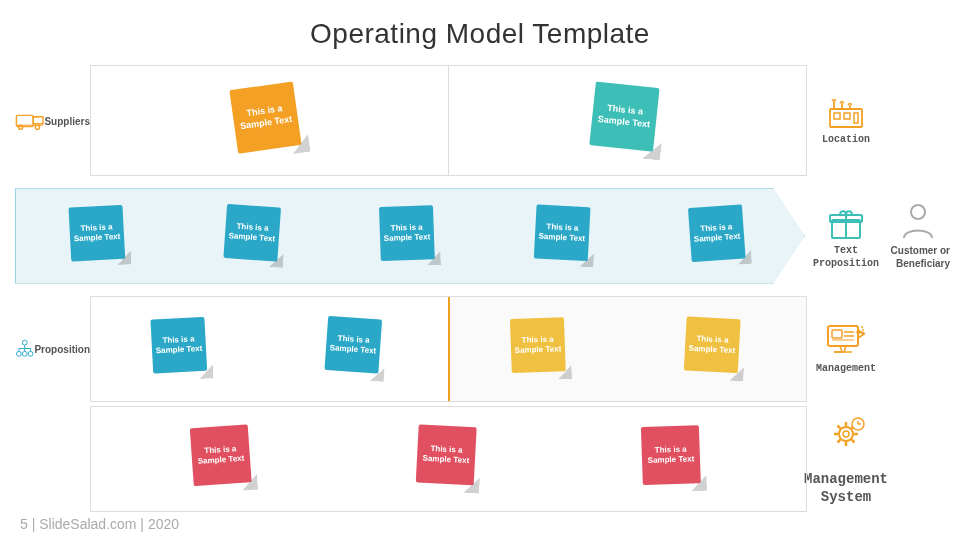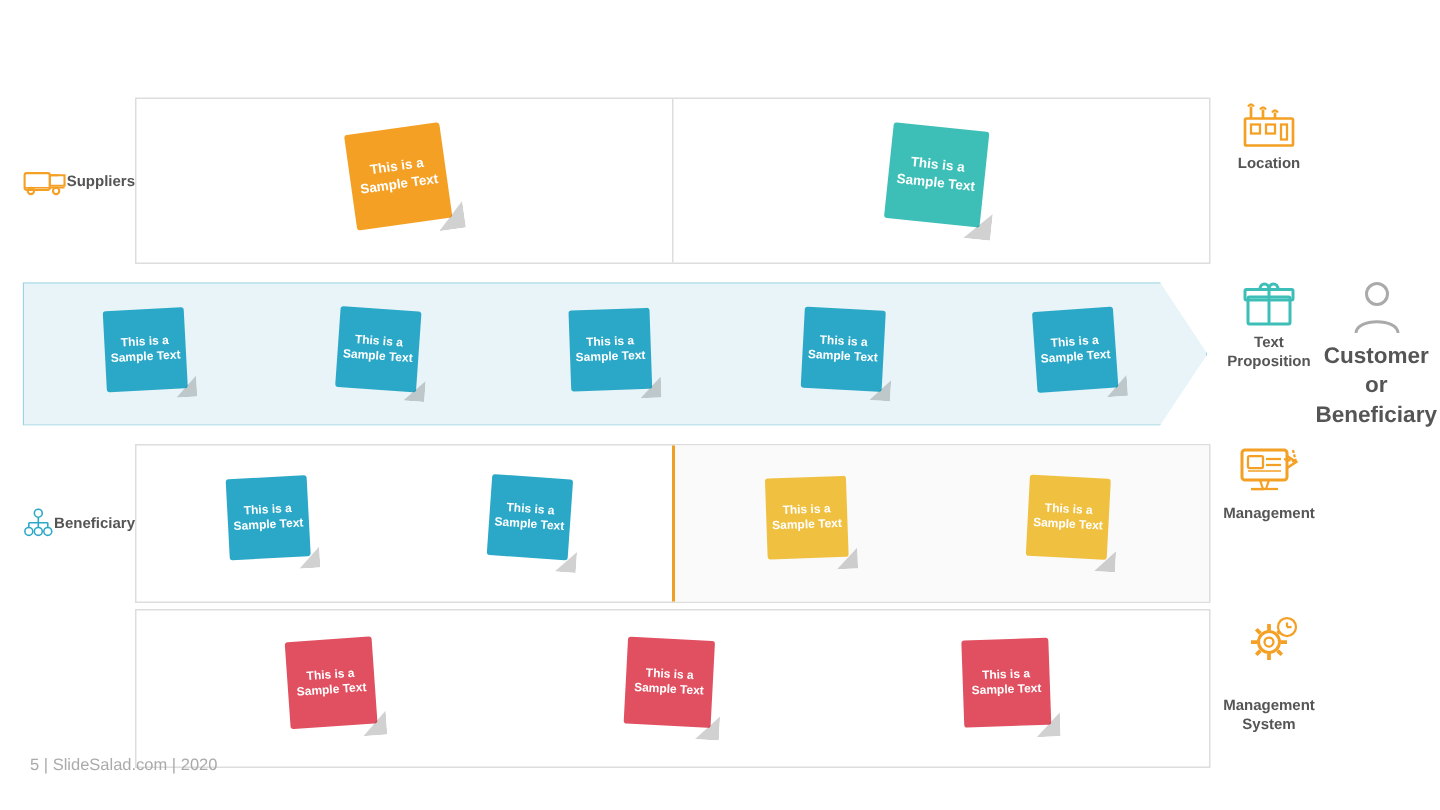--- a/index.html
+++ b/index.html
@@ -26,23 +26,23 @@
       font-weight: 400;
       color: #333;
       padding-top: 18px;
       padding-bottom: 8px;
       letter-spacing: 0.5px;
     }
 
     
     .footer {
       position: absolute;
-      bottom: 24px;
+      bottom: 8px;
       left: 20px;
-      font-size: 11px;
+      font-size: 14px;
       color: #aaa;
     }
 
     .icon-text {
       font-size: 10px;
       font-weight: 700;
       color: #555;
       text-align: center;
       line-height: 1.3;
       margin-top: 2px;
@@ -81,21 +81,23 @@
       position: relative;
       display: flex;
       align-items: center;
     }
 
     .row-right-label {
       width: 78px;
       display: flex;
       flex-direction: column;
       align-items: center;
+      justify-content: center;
       flex-shrink: 0;
+      font-family: Liberation Mono, monospace;
     }
 
     .row-far-right {
       width: 65px;
       display: flex;
       flex-direction: column;
       align-items: center;
       justify-content: center;
       flex-shrink: 0;
     }
@@ -103,20 +105,21 @@
     
     .row-wrapper + .row-wrapper {
       margin-top: 2px;
     }
   </style>
 </head>
 <body>
 
 <div class="slide">
 
+  <h1 class="title">Operating Model Template</h1>
 
   <div class="layout">
 
     <div class="row-wrapper" style="flex: 1.1; margin-bottom: 2px;">
       <div class="row-left-label">
 
         <svg width="42" height="32" viewBox="0 0 42 32">
           <rect x="2" y="8" width="24" height="16" rx="2" fill="none" stroke="#f4a024" stroke-width="2"></rect>
           <polygon points="26,10 40,10 40,20 26,20" fill="none" stroke="#f4a024" stroke-width="2"></polygon>
           <line x1="26" y1="10" x2="34" y2="10" stroke="#f4a024" stroke-width="2"></line>
@@ -226,39 +229,39 @@
         </svg>
         <span class="icon-text" style="font-size:10px;">Text Proposition</span>
       </div>
 
       <div class="row-far-right">
 
         <svg width="36" height="40" viewBox="0 0 36 40">
           <circle cx="18" cy="10" r="7" fill="none" stroke="#aaa" stroke-width="2"></circle>
           <path d="M4 36 C4 26 32 26 32 36" fill="none" stroke="#aaa" stroke-width="2"></path>
         </svg>
-        <span class="icon-text" style="font-size:15px;">Customer or Beneficiary</span>
+        <span class="icon-text" style="font-size:10px;text-align:right;">Customer or Beneficiary</span>
       </div>
     </div>
 
     <div class="row-wrapper" style="flex: 1.05; margin-bottom: 2px;">
       <div class="row-left-label">
 
         <svg width="40" height="38" viewBox="0 0 40 38">
           <circle cx="20" cy="6" r="5" fill="none" stroke="#2ba8c8" stroke-width="2"></circle>
           <line x1="20" y1="11" x2="20" y2="18" stroke="#2ba8c8" stroke-width="2"></line>
           <line x1="8" y1="18" x2="32" y2="18" stroke="#2ba8c8" stroke-width="2"></line>
           <line x1="8" y1="18" x2="8" y2="24" stroke="#2ba8c8" stroke-width="2"></line>
           <line x1="20" y1="18" x2="20" y2="24" stroke="#2ba8c8" stroke-width="2"></line>
           <line x1="32" y1="18" x2="32" y2="24" stroke="#2ba8c8" stroke-width="2"></line>
           <circle cx="8" cy="29" r="5" fill="none" stroke="#2ba8c8" stroke-width="2"></circle>
           <circle cx="20" cy="29" r="5" fill="none" stroke="#2ba8c8" stroke-width="2"></circle>
           <circle cx="32" cy="29" r="5" fill="none" stroke="#2ba8c8" stroke-width="2"></circle>
         </svg>
-        <span class="icon-text">Beneficiary</span>
+        <span class="icon-text">Proposition</span>
       </div>
 
       <div class="row-main" style="display:flex;align-items:stretch;border:1.5px solid #ddd;padding:0;">
 
         <div style="flex:1;display:flex;align-items:center;justify-content:space-around;border-right:2px solid #f0a020;padding:4px;">
           <div style="position:relative;width:60px;height:62px;transform:rotate(-3deg);">
             <div style="width:54px;height:54px;background:#2ba8c8;border-radius:2px;position:absolute;top:0;left:0;"></div>
             <div style="position:absolute;bottom:0;right:0;width:14px;height:14px;background:rgba(0,0,0,0.18);clip-path:polygon(100% 0,100% 100%,0 100%);"></div>
             <div style="position:relative;z-index:2;display:flex;align-items:center;justify-content:center;height:54px;width:54px;">
               <span style="font-size:8px;font-weight:700;color:white;text-align:center;line-height:1.3;padding:2px;">This is a Sample Text</span>
@@ -351,21 +354,21 @@
           <line x1="29" y1="22" x2="33" y2="22" stroke="#f4a024" stroke-width="2.5"></line>
           <line x1="12.5" y1="13.5" x2="15.3" y2="16.3" stroke="#f4a024" stroke-width="2.5"></line>
           <line x1="26.7" y1="27.7" x2="29.5" y2="30.5" stroke="#f4a024" stroke-width="2.5"></line>
           <line x1="29.5" y1="13.5" x2="26.7" y2="16.3" stroke="#f4a024" stroke-width="2.5"></line>
           <line x1="15.3" y1="27.7" x2="12.5" y2="30.5" stroke="#f4a024" stroke-width="2.5"></line>
 
           <circle cx="33" cy="12" r="6" fill="white" stroke="#f4a024" stroke-width="1.5"></circle>
           <line x1="33" y1="9" x2="33" y2="12" stroke="#f4a024" stroke-width="1.5"></line>
           <line x1="33" y1="12" x2="36" y2="12" stroke="#f4a024" stroke-width="1.5"></line>
         </svg>
-        <span class="icon-text" style="font-size:10px;margin-top:16px;">Management System</span>
+        <span class="icon-text" style="font-size:14px;margin-top:16px;">Management System</span>
       </div>
       <div class="row-far-right"></div>
     </div>
 
   </div>
 
   <div class="footer">5  |  SlideSalad.com | 2020</div>
 
 </div>
 

